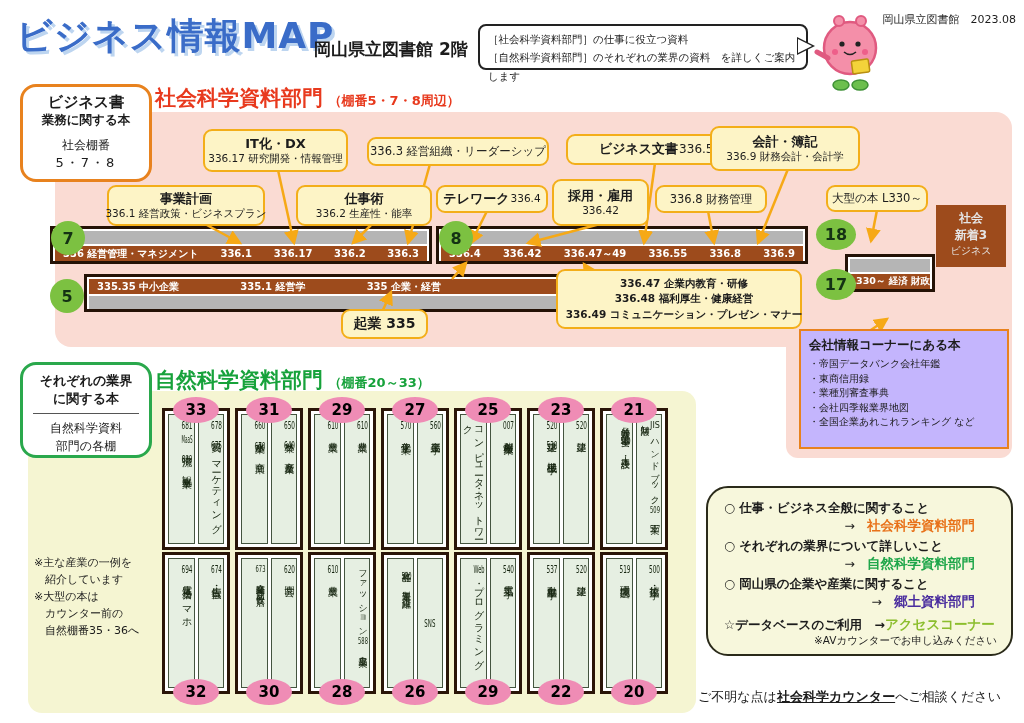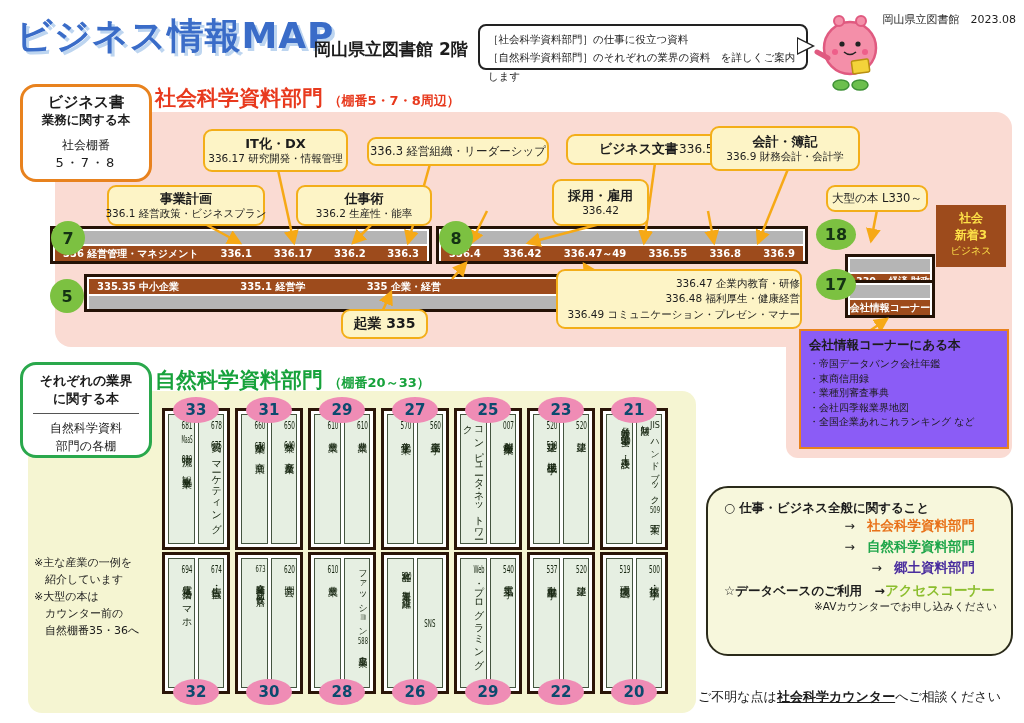--- a/index.html
+++ b/index.html
@@ -38,56 +38,56 @@
   .pink-ext{left:786px;top:300px;width:226px;height:158px;background:#fadbd3;border-radius:12px;z-index:0;}
   .cream-bg{left:28px;top:391px;width:668px;height:322px;background:#f5f5d2;border-radius:14px;z-index:0;}
   
   .ylabel{position:absolute;background:#fdf4c6;border:2.5px solid #f3ae19;border-radius:9px;
     display:flex;flex-direction:column;align-items:center;justify-content:center;
     text-align:center;line-height:1.25;z-index:3;box-sizing:border-box;}
   .ylabel .t1{font-size:13px;font-weight:bold;white-space:nowrap;}
   .ylabel .t2{font-size:10.5px;white-space:nowrap;}
   .ylabel.inline{flex-direction:row;gap:1px;}
   .ylabel.small .t1{font-size:11.5px;font-weight:normal;}
-  .ylabel.list{align-items:flex-end;padding-left:10px;}
+  .ylabel.list{align-items:center;padding-left:10px;font-weight:bold;}
   .ylabel.list .li{font-size:10.5px;text-align:left;white-space:nowrap;line-height:1.45;}
   
   .shelfbar{position:absolute;border:3px solid #241206;background:#fff;padding:2px;
     box-sizing:border-box;z-index:1;}
   .graybar{height:13px;background:#b5b5b5;}
   .brownbar{height:15px;background:#9d4b1c;display:flex;align-items:center;
     justify-content:space-between;padding:0 8px;}
   .brownbar.under{margin-top:2px;}
   .brownbar.over{margin-bottom:2px;}
   .bseg{color:#fff;font-weight:bold;font-size:10px;white-space:nowrap;}
   .gcirc{position:absolute;width:34px;height:34px;border-radius:50%;background:#7cc141;
     display:flex;align-items:center;justify-content:center;font-weight:bold;font-size:16px;
     color:#143214;z-index:4;}
   .goval{width:40px;height:31px;}
-  .newbox{position:absolute;background:#9d4b1c;color:#fde047;text-align:center;z-index:2;
+  .newbox{position:absolute;background:#9d4b1c;color:#e5e5e5;text-align:center;z-index:2;
     padding-top:5px;box-sizing:border-box;}
   .newbox .n1{font-size:12px;font-weight:bold;}
   .newbox .n3{font-size:10px;}
-  .companybox{position:absolute;background:#8b5cf6;border:2.5px solid #e8821e;z-index:3;
+  .companybox{position:absolute;background:#c4b5fd;border:2.5px solid #e8821e;z-index:3;
     padding:6px 8px;box-sizing:border-box;}
   .companybox .cb-title{font-size:12.5px;font-weight:bold;margin-bottom:3px;white-space:nowrap;}
   .companybox .li{font-size:10px;line-height:1.45;white-space:nowrap;}
   
   .nrow{position:absolute;display:flex;gap:5px;z-index:2;}
   .nbox{position:relative;width:68px;height:142px;border:3px solid #2a1508;background:#fff;
     display:flex;gap:3px;padding:3px;box-sizing:border-box;}
   .npanel{flex:1;background:#e6efe2;border:1px solid #44543f;writing-mode:vertical-rl;
     text-orientation:upright;font-size:10px;color:#15240f;padding:3px 1px;line-height:1.12;
     letter-spacing:1px;overflow:hidden;}
   .npanel .h{text-combine-upright:all;letter-spacing:0;padding:2px 0;}
   .npanel .v{padding:2px 0;}
   .npanel .h:empty,.npanel .v:empty{display:none;}
   .noval{position:absolute;left:50%;transform:translateX(-50%);width:46px;height:26px;
     background:#ef8cb5;border-radius:50%;display:flex;align-items:center;justify-content:center;
-    font-weight:bold;font-size:15px;color:#0c4a6e;z-index:5;}
+    font-weight:bold;font-size:15px;color:#000000;z-index:5;}
   .noval.top{top:-14px;} .noval.bot{bottom:-14px;}
   .notes{left:34px;top:554px;width:130px;font-size:11px;line-height:1.55;z-index:3;}
   .notes div{white-space:nowrap;}
   
   .gbox{left:706px;top:486px;width:307px;height:170px;background:#f7f7dc;border:2.5px solid #2a2a1a;
     border-radius:22px;z-index:2;box-sizing:border-box;padding:12px 14px 0 16px;}
   .gq{font-size:12.5px;font-weight:bold;white-space:nowrap;}
   .ga{text-align:right;padding-right:22px;font-size:12.5px;margin-bottom:3px;}
   .gdept{font-weight:bold;font-size:13.5px;margin-left:8px;}
   .dept-0{color:#e8721a;} .dept-1{color:#1fa64a;} .dept-2{color:#4a2d9e;}
@@ -173,27 +173,34 @@
     <div class="t1">IT化・DX</div>
     <div class="t2">336.17 研究開発・情報管理</div>
   </div>
   <div class="ylabel" style="left:296px;top:185px;width:136px;height:41px;">
     <div class="t1">仕事術</div>
     <div class="t2">336.2 生産性・能率</div>
   </div>
   <div class="ylabel small" style="left:367px;top:137px;width:182px;height:29px;">
     <div class="t1">336.3 経営組織・リーダーシップ</div>
   </div>
+  <div class="ylabel inline" style="left:436px;top:185px;width:112px;height:28px;">
+    <div class="t1">テレワーク</div>
+    <div class="t2">336.4</div>
+  </div>
   <div class="ylabel" style="left:552px;top:179px;width:97px;height:47px;">
     <div class="t1">採用・雇用</div>
     <div class="t2">336.42</div>
   </div>
   <div class="ylabel inline" style="left:566px;top:134px;width:188px;height:31px;">
     <div class="t1">ビジネス文書</div>
     <div class="t2" style="font-size:12px;">336.55</div>
+  </div>
+  <div class="ylabel small" style="left:655px;top:185px;width:112px;height:28px;">
+    <div class="t1">336.8 財務管理</div>
   </div>
   <div class="ylabel" style="left:710px;top:126px;width:150px;height:45px;">
     <div class="t1">会計・簿記</div>
     <div class="t2">336.9 財務会計・会計学</div>
   </div>
   <div class="ylabel small" style="left:826px;top:185px;width:102px;height:27px;">
     <div class="t1">大型の本 L330～</div>
   </div>
   <div class="ylabel" style="left:341px;top:309px;width:87px;height:30px;align-items:center;">
     <div class="t1" style="font-size:14px;">起業 335</div>
@@ -239,26 +246,20 @@
       <span class="bseg" style="font-size:9.5px;">L330～ 経済 財政</span>
     </div>
   </div>
   <div class="newbox" style="left:936px;top:205px;width:70px;height:62px;">
     <div class="n1">社会</div>
     <div class="n1">新着3</div>
     <div class="n3">ビジネス</div>
   </div>
 
   <div class="gcirc goval" style="left:816px;top:269px;">17</div>
-  <div class="shelfbar" style="left:845px;top:280px;width:90px;height:38px;">
-    <div class="graybar"></div>
-    <div class="brownbar under" style="justify-content:center;padding:0 2px;">
-      <span class="bseg" style="font-size:10px;">会社情報コーナー</span>
-    </div>
-  </div>
 
   <div class="gcirc" style="left:50px;top:279px;">5</div>
   <div class="shelfbar" style="left:84px;top:274px;width:482px;height:38px;">
     <div class="brownbar over" style="padding-right:120px;">
 
     <span class="bseg">335.35 中小企業</span>
         <span class="bseg">335.1 経営学</span>
         <span class="bseg">335 企業・経営</span>
       </div>
     <div class="graybar"></div>
@@ -429,24 +430,26 @@
       <span class="h">500</span><span class="v">技術・工学</span></div>
     </div>
   </div>
 
   <div class="abs gbox">
     <div class="gq">○ 仕事・ビジネス全般に関すること</div>
     <div class="ga">
       <span>→</span>
       <span class="gdept dept-0">社会科学資料部門</span>
     </div>
+    <div class="gq">○ それぞれの業界について詳しいこと</div>
     <div class="ga">
       <span>→</span>
       <span class="gdept dept-1">自然科学資料部門</span>
     </div>
+    <div class="gq">○ 岡山県の企業や産業に関すること</div>
     <div class="ga">
       <span>→</span>
       <span class="gdept dept-2">郷土資料部門</span>
     </div>
     <div class="gdb">
       <span>☆データベースのご利用　→</span><span class="link">アクセスコーナー</span>
     </div>
     <div class="gnote">※AVカウンターでお申し込みください</div>
   </div>
 

